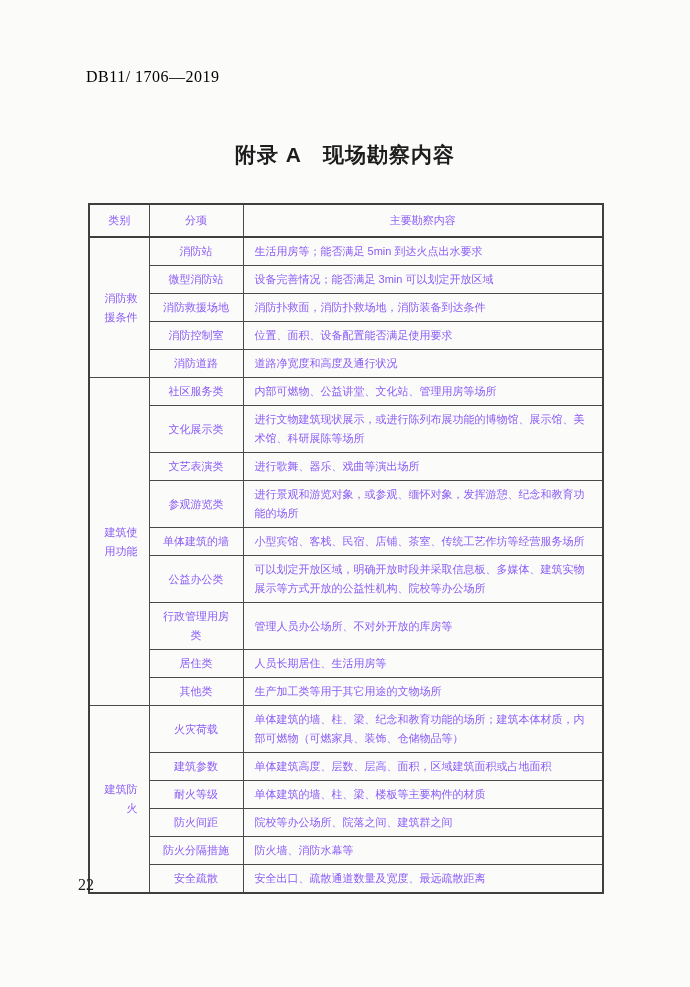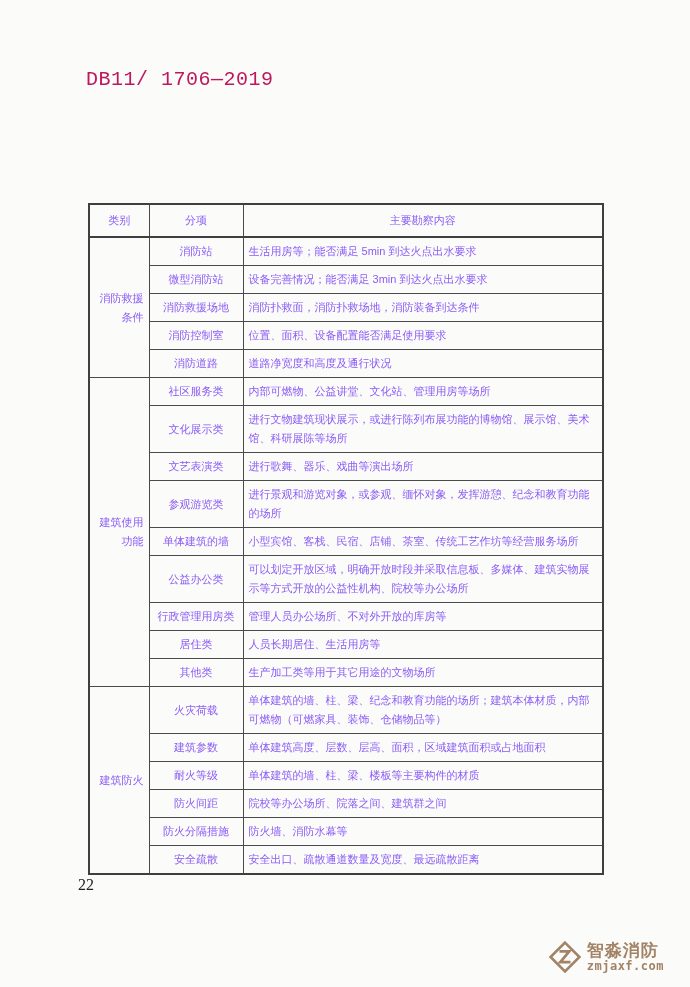--- a/index.html
+++ b/index.html
@@ -6,22 +6,22 @@
   #page{
     position:relative;
     width:690px;height:987px;
     background:#fbfbfa;
     font-family:"Liberation Sans",sans-serif;
     color:#272727;
     overflow:hidden;
   }
   .doc-code{
     position:absolute;left:86px;top:68px;
-    font-family:Liberation Mono, monospace;
-    font-size:20px;color:#be185d;
+    font-family:Liberation Serif, serif;
+    font-size:16px;color:#000000;
     letter-spacing:0.5px;
   }
   .doc-title{
     position:absolute;left:0;top:141px;width:100%;
     text-align:center;
     font-size:21px;font-weight:bold;color:#1d1d1d;
     letter-spacing:1px;
   }
   table.survey{
     position:absolute;left:88px;top:203px;
@@ -30,21 +30,21 @@
     table-layout:fixed;
     font-size:11px;
     line-height:19px;
     color:#8b5cf6;
   }
   table.survey col.c1{width:60px;}
   table.survey col.c2{width:94px;}
   table.survey col.c3{width:360px;}
   table.survey th, table.survey td{
     border:1px solid #4a4a4a;
-    padding:4px 5px;
+    padding:4px 11px;
     vertical-align:middle;
     font-weight:normal;
   }
   table.survey thead th{
     text-align:center;
     padding:6px 4px;
   }
   table.survey thead tr{border-bottom:2px solid #3f3f3f;}
   table.survey thead th{border-bottom:2px solid #3f3f3f;}
   table.survey{border:2px solid #3f3f3f;}
@@ -71,20 +71,21 @@
     font-size:12px;font-weight:bold;letter-spacing:0.5px;
   }
 </style>
 </head>
 <body>
 
 <div id="page">
 
   <div class="doc-code">DB11/ 1706—2019</div>
 
+  <div class="doc-title">附录 A　现场勘察内容</div>
 
   <table class="survey">
     <colgroup>
         <col class="c1">
         <col class="c2">
         <col class="c3">
       </colgroup>
     <thead>
       <tr>
         <th>类别</th>
@@ -93,21 +94,21 @@
       </tr>
     </thead>
     <tbody id="survey-body">
         <tr>
           <td class="cat-cell" rowspan="5">消防救援条件</td>
           <td class="item-cell">消防站</td>
           <td class="content-cell">生活用房等；能否满足 5min 到达火点出水要求</td>
         </tr>
         <tr>
           <td class="item-cell">微型消防站</td>
-          <td class="content-cell">设备完善情况；能否满足 3min 到达火点出水要求</td>
+          <td class="content-cell">设备完善情况；能否满足 3min 可以划定开放区域</td>
         </tr>
         <tr>
           <td class="item-cell">消防救援场地</td>
           <td class="content-cell">消防扑救面，消防扑救场地，消防装备到达条件</td>
         </tr>
         <tr>
           <td class="item-cell">消防控制室</td>
           <td class="content-cell">位置、面积、设备配置能否满足使用要求</td>
         </tr>
         <tr>
@@ -174,24 +175,14 @@
         </tr>
         <tr>
           <td class="item-cell">安全疏散</td>
           <td class="content-cell">安全出口、疏散通道数量及宽度、最远疏散距离</td>
         </tr>
       </tbody>
   </table>
 
   <div class="page-number">22</div>
 
-  <div class="watermark">
-    <svg class="wm-icon" viewBox="0 0 40 40">
-      <path d="M20 3 L37 20 L20 37 L3 20 Z" fill="none" stroke="#a28366" stroke-width="3"></path>
-      <path d="M13.5 13.5 L25 13.5 L14.5 26 L26.5 26" fill="none" stroke="#a28366" stroke-width="3.2"></path>
-    </svg>
-    <div class="wm-text">
-      <span class="wm-brand" style="color: rgb(162, 131, 102);">智淼消防</span>
-      <span class="wm-site" style="color: rgb(162, 131, 102);">zmjaxf.com</span>
-    </div>
-  </div>
 
 </div>
 
 </body></html>

